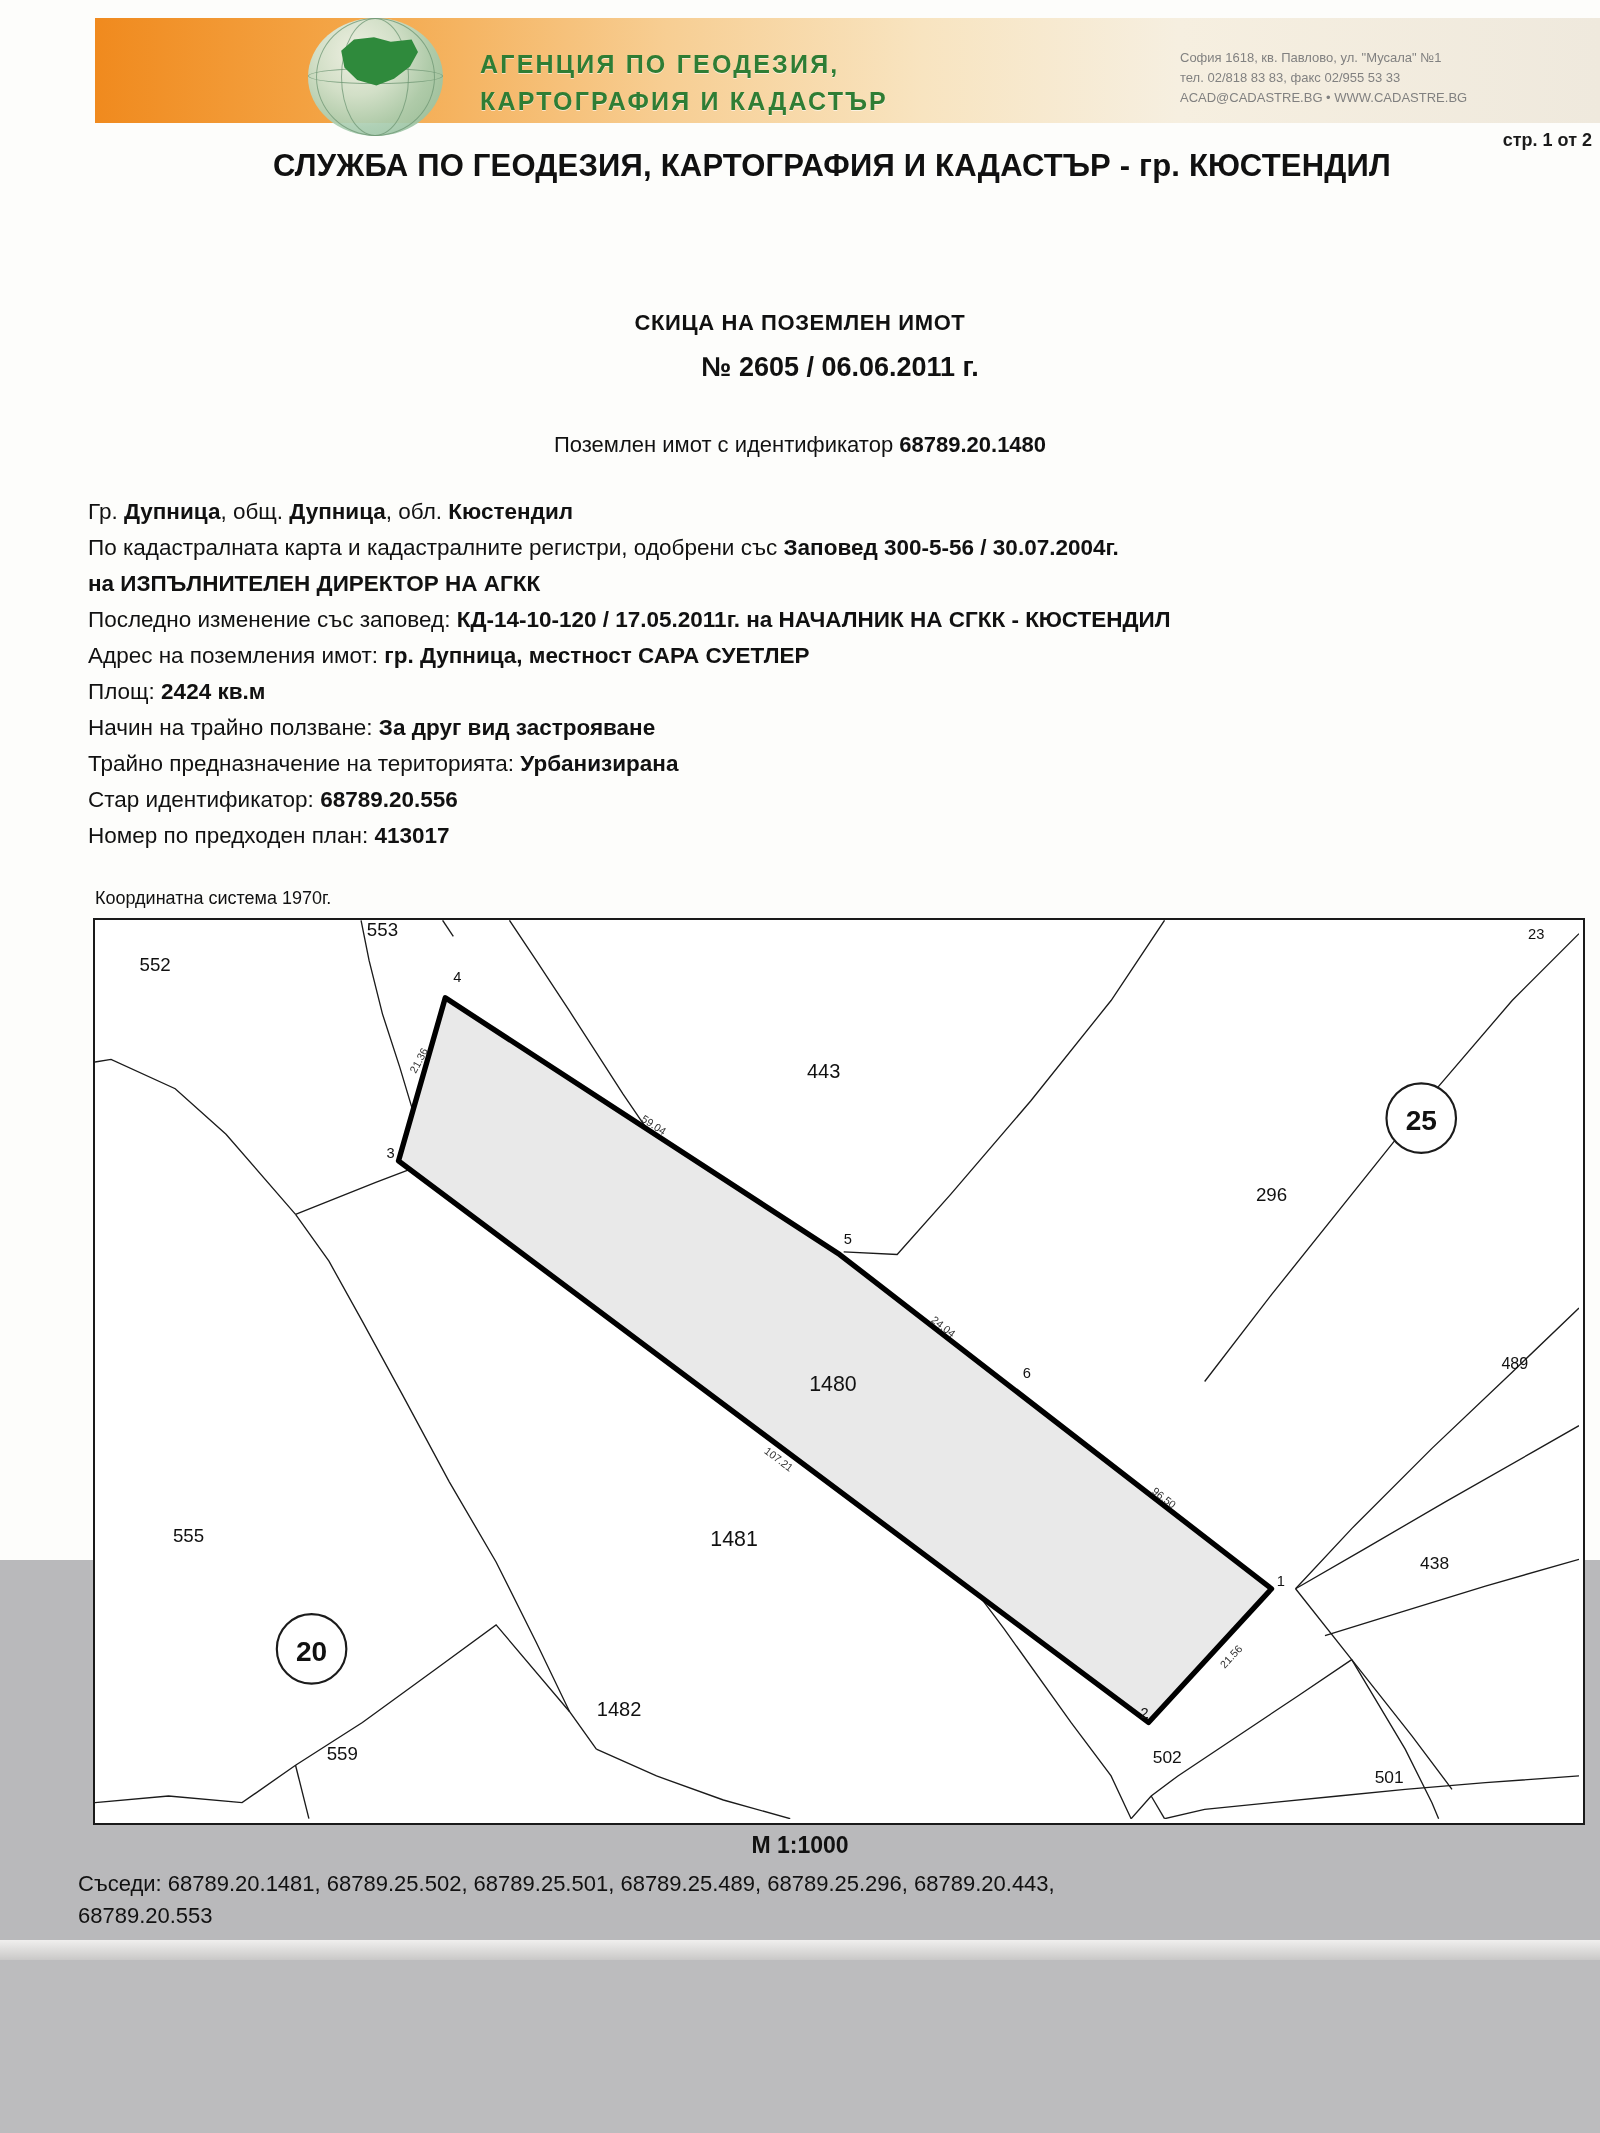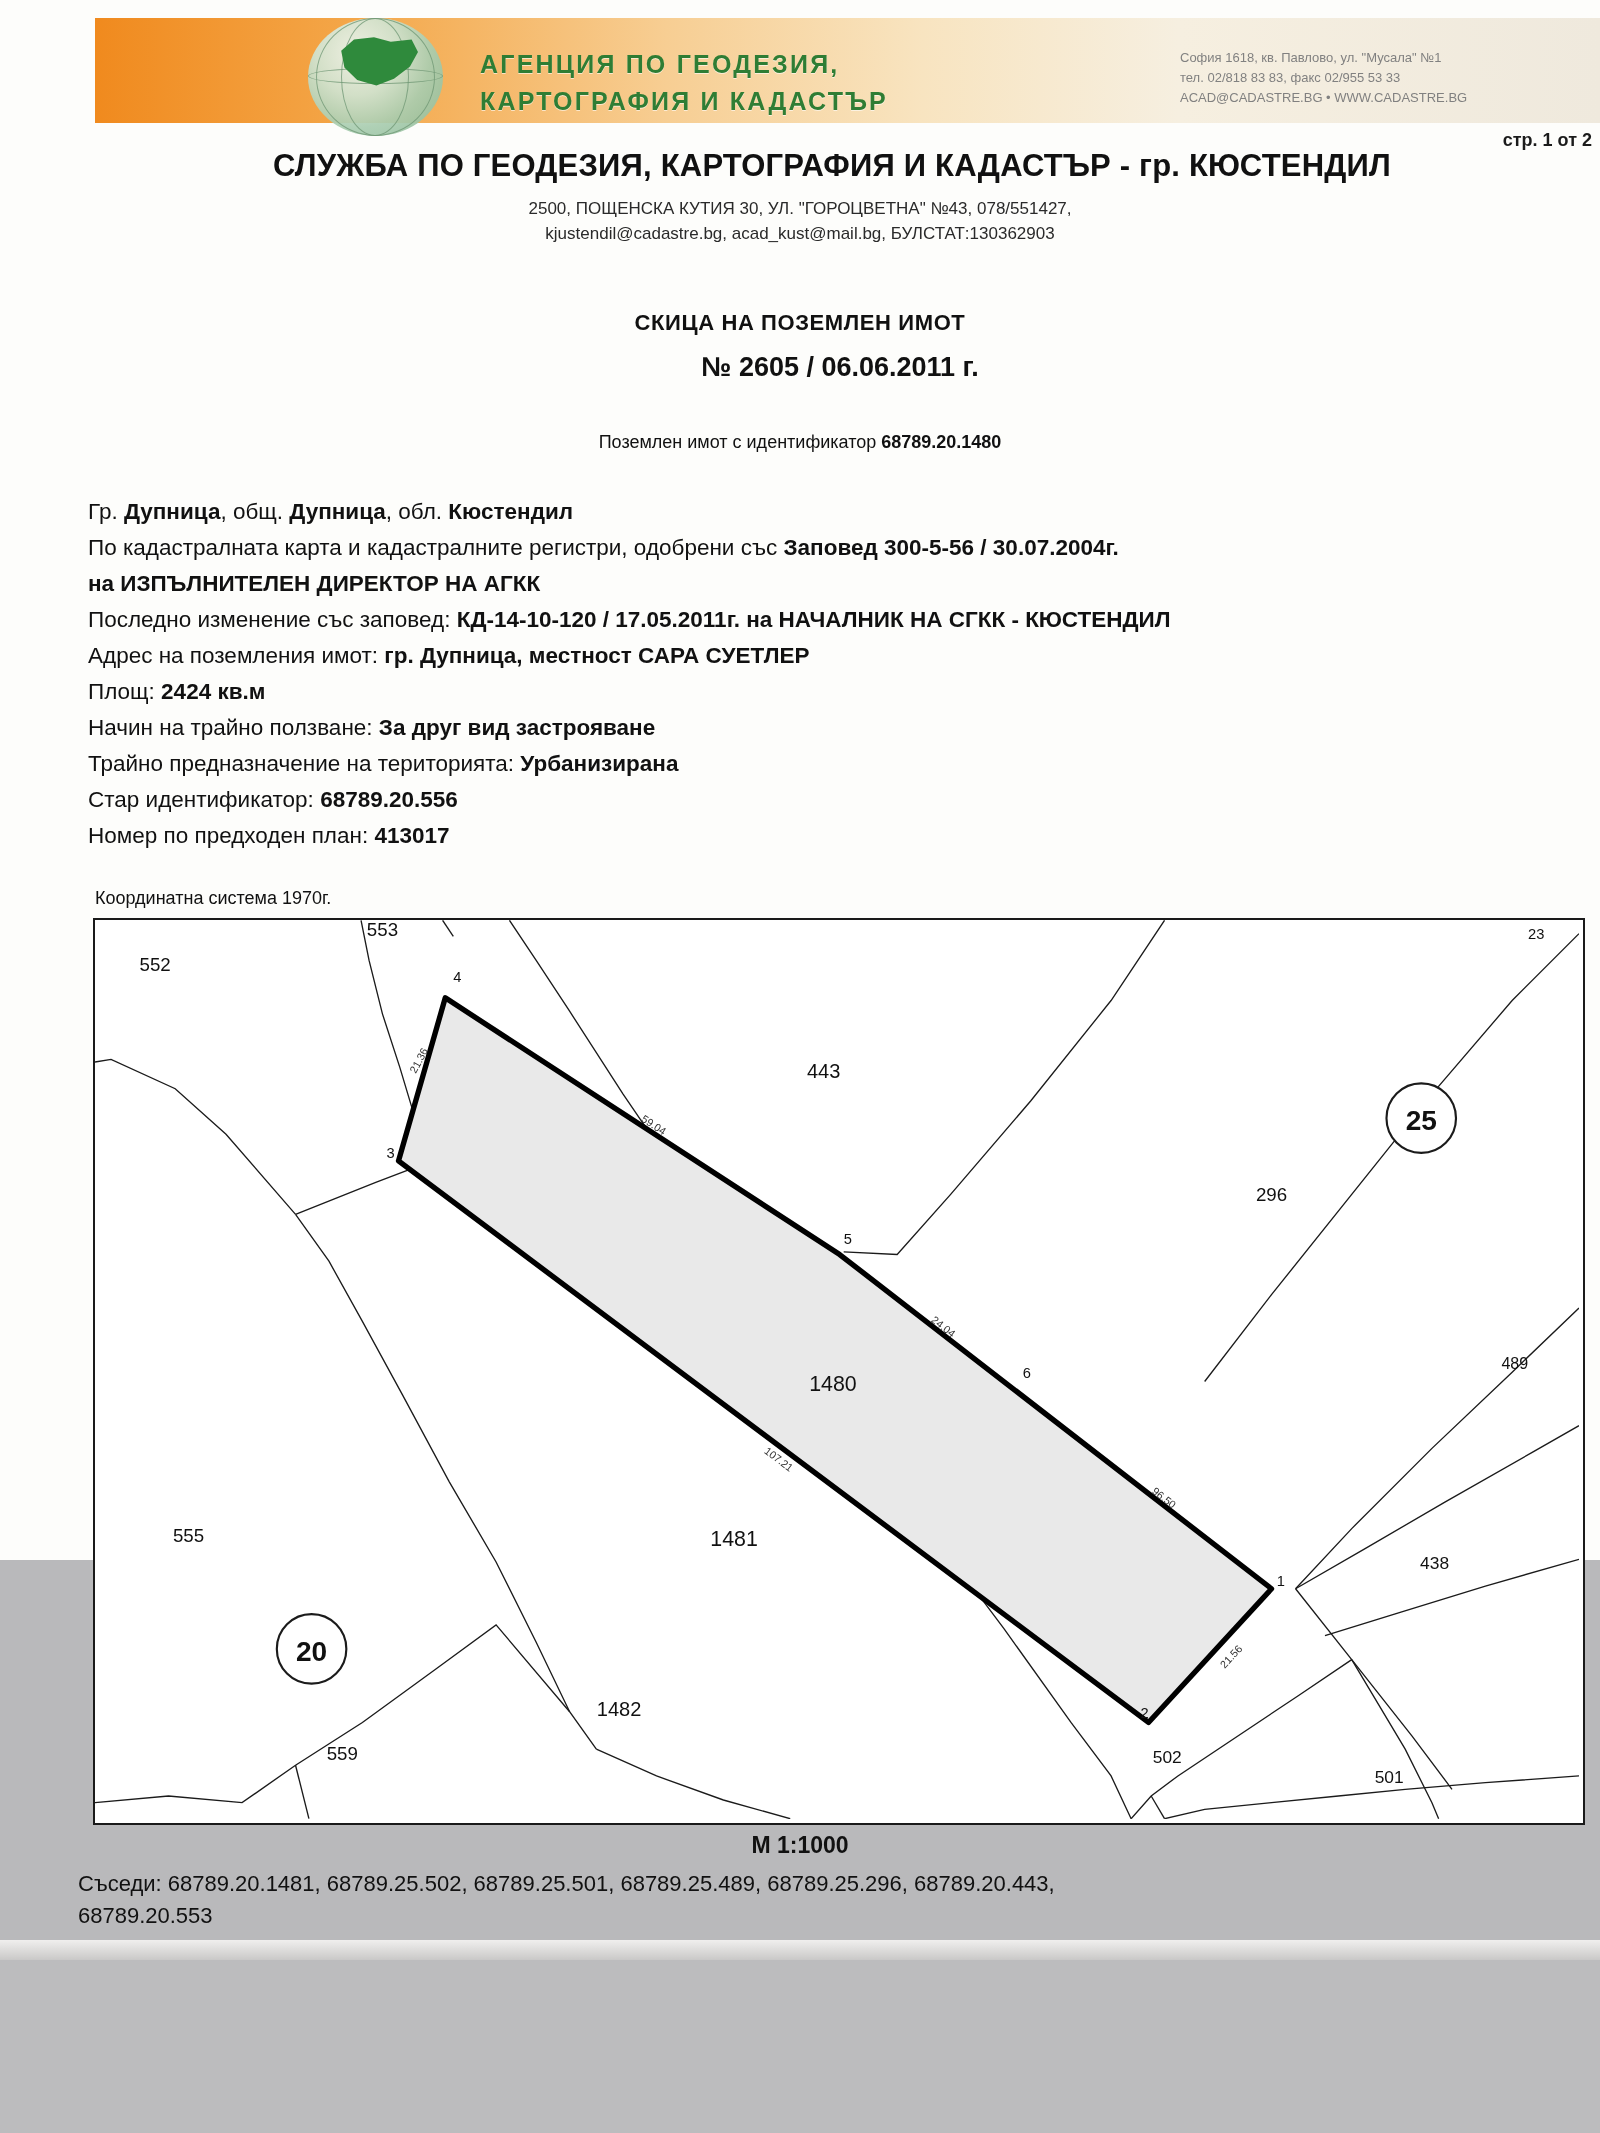--- a/index.html
+++ b/index.html
@@ -156,21 +156,21 @@
     font-size: 27px;
     font-weight: bold;
     color: #111;
     padding-left: 40px;
   }
   .doc-identifier {
     position: absolute;
     left: 0; top: 432px;
     width: 1600px;
     text-align: center;
-    font-size: 18px;
+    font-size: 22px;
     color: #111;
   }
   .doc-identifier b { font-weight: bold; }
 
   
   .info {
     position: absolute;
     left: 88px;
     top: 494px;
     width: 1480px;
@@ -240,24 +240,20 @@
     </div>
     <div class="contact-block">
       <div>София 1618, кв. Павлово, ул. "Мусала" №1</div>
       <div>тел. 02/818 83 83, факс 02/955 53 33</div>
       <div>ACAD@CADASTRE.BG  •  WWW.CADASTRE.BG</div>
     </div>
     <div class="page-of">стр. 1 от 2</div>
   </div>
 
   <div class="office-title">СЛУЖБА ПО ГЕОДЕЗИЯ, КАРТОГРАФИЯ И КАДАСТЪР - гр. КЮСТЕНДИЛ</div>
-  <div class="office-sub">
-    <div>2500, ПОЩЕНСКА КУТИЯ 30, УЛ. "ГОРОЦВЕТНА" №43, 078/551427,</div>
-    <div>kjustendil@cadastre.bg,  acad_kust@mail.bg,  БУЛСТАТ:130362903</div>
-  </div>
 
   <div class="doc-title">СКИЦА НА ПОЗЕМЛЕН ИМОТ</div>
   <div class="doc-number">№ 2605 / 06.06.2011 г.</div>
   <div class="doc-identifier">
     <span>Поземлен имот с  идентификатор</span>
     <b>68789.20.1480</b>
   </div>
 
   <div class="info">
     <div class="row">

